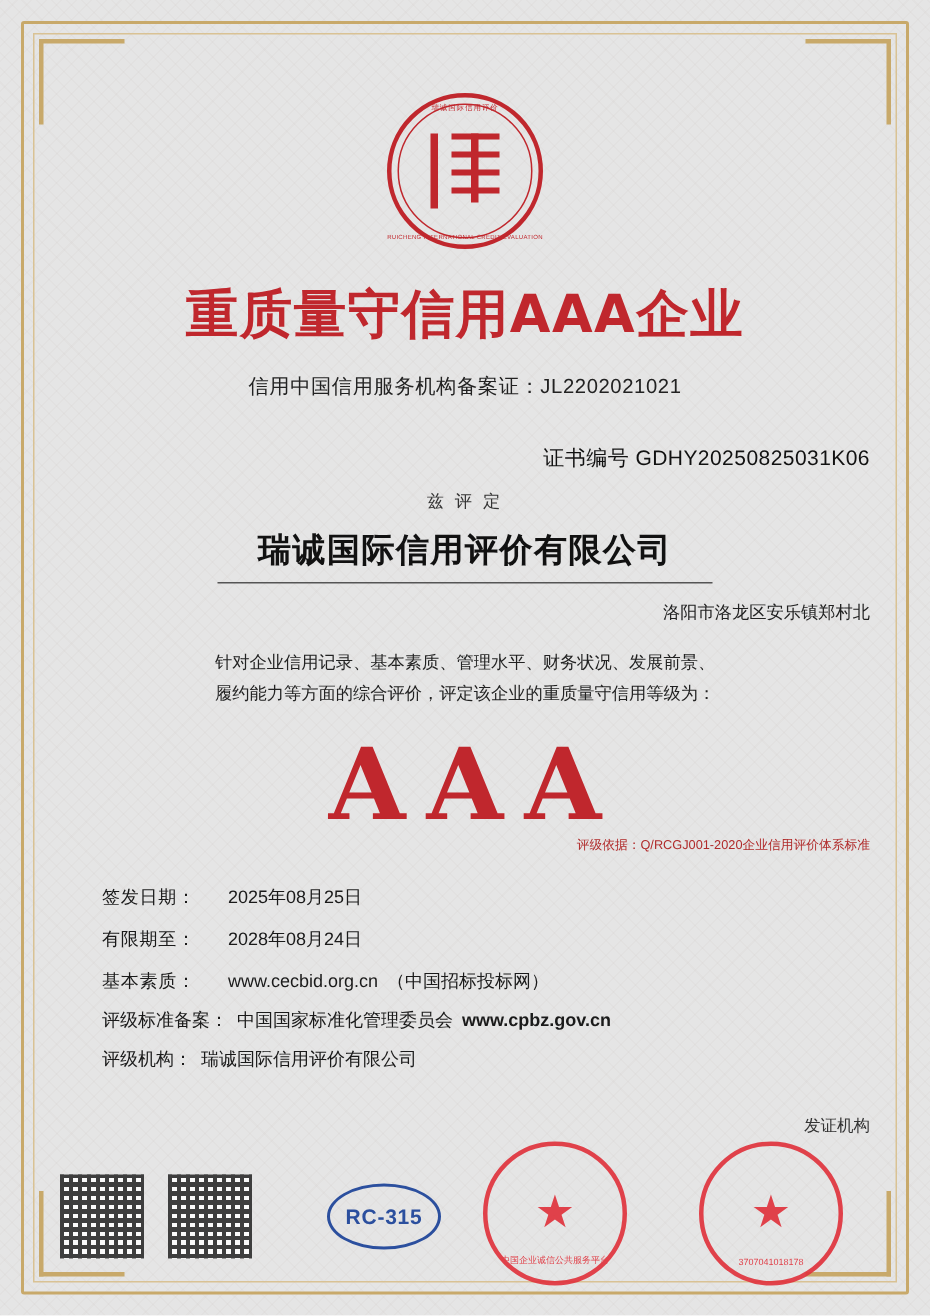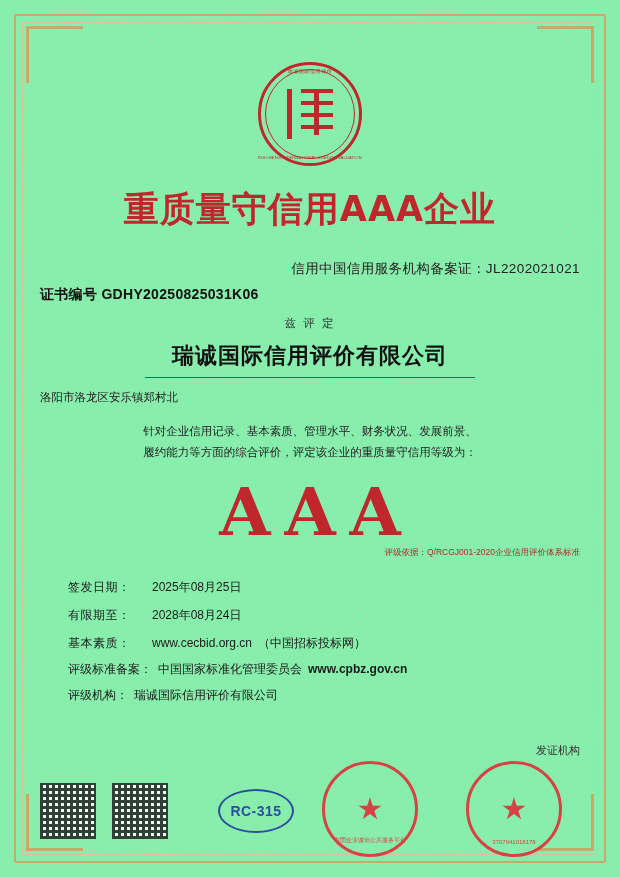--- a/index.html
+++ b/index.html
@@ -10,21 +10,21 @@
   body {
     width: 620px;
     height: 877px;
     font-family: "Liberation Sans", sans-serif;
     overflow: hidden;
   }
   .certificate {
     position: relative;
     width: 620px;
     height: 877px;
-    background: #86efac;
+    background: #e5e5e5;
     box-sizing: border-box;
   }
   
   .bg-pattern {
     position: absolute;
     inset: 0;
     background-image:
       repeating-linear-gradient(45deg, rgba(200,190,185,0.10) 0px, rgba(200,190,185,0.10) 1px, transparent 1px, transparent 7px),
       repeating-linear-gradient(-45deg, rgba(200,190,185,0.10) 0px, rgba(200,190,185,0.10) 1px, transparent 1px, transparent 7px);
     pointer-events: none;
@@ -105,31 +105,31 @@
   .title {
     margin-top: 20px;
     text-align: center;
     font-size: 35px;
     font-weight: bold;
     color: #c0272d;
     letter-spacing: 1px;
     font-family: "DejaVu Sans", "Liberation Sans", sans-serif;
   }
   .subtitle {
-    margin-top: 27px;
-    text-align: right;
+    margin-top: 16px;
+    text-align: center;
     font-size: 13.5px;
     color: #222;
     letter-spacing: 0.4px;
   }
   .cert-no {
-    margin-top: 8px;
-    text-align: left;
+    margin-top: 30px;
+    text-align: right;
     font-size: 14px;
-    font-weight: bold;
+    font-weight: normal;
     color: #111;
     letter-spacing: 0.3px;
   }
   .hereby {
     margin-top: 12px;
     text-align: center;
     font-size: 11.5px;
     color: #333;
     letter-spacing: 2px;
   }
@@ -139,21 +139,21 @@
     text-align: center;
     font-size: 22px;
     font-weight: bold;
     color: #111;
     letter-spacing: 1px;
     padding-bottom: 6px;
     border-bottom: 1px solid #555;
   }
   .address {
     margin-top: 12px;
-    text-align: left;
+    text-align: right;
     font-size: 11.5px;
     color: #222;
   }
   .desc {
     margin: 16px auto 6px auto;
     width: 420px;
     text-align: center;
     font-size: 11.5px;
     line-height: 21px;
     color: #222;

